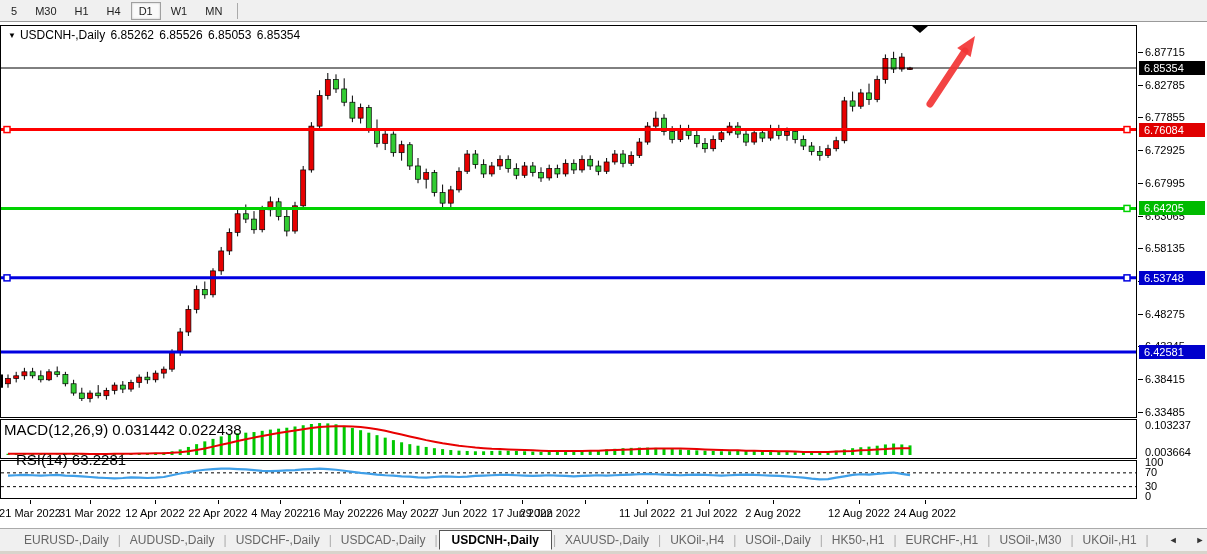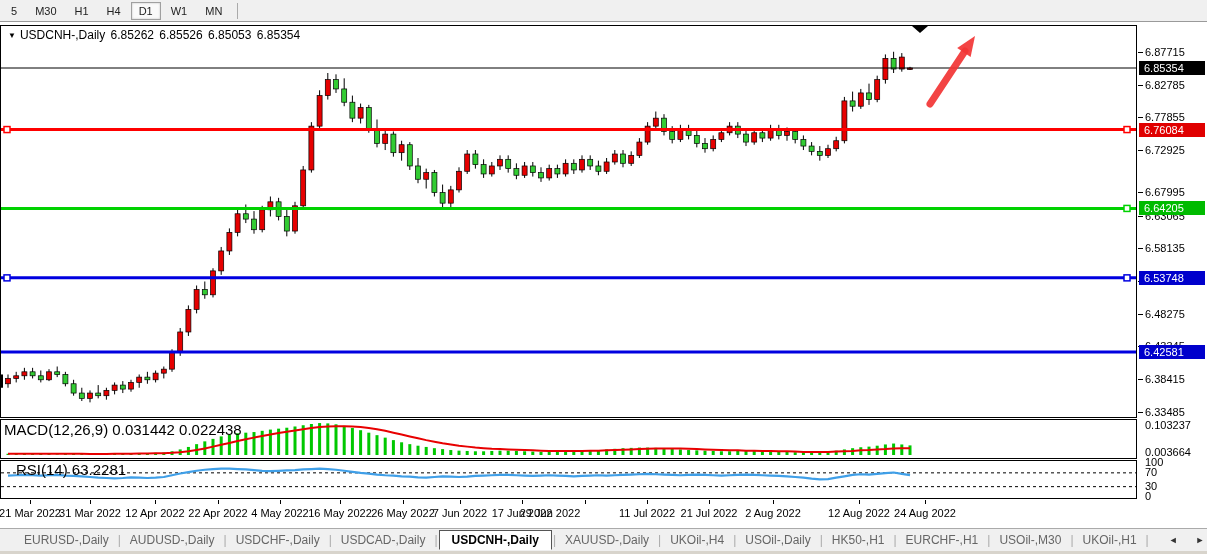--- a/index.html
+++ b/index.html
@@ -419,21 +419,21 @@
         <rect x="859.3" y="28.25" width="3" height="7.75" fill="#00c800"></rect>
         <rect x="867.4999999999999" y="27.630000000000003" width="3" height="8.37" fill="#00c800"></rect>
         <rect x="875.6999999999999" y="26.700000000000003" width="3" height="9.299999999999999" fill="#00c800"></rect>
         <rect x="883.9" y="25.46" width="3" height="10.540000000000001" fill="#00c800"></rect>
         <rect x="892.0999999999999" y="24.53" width="3" height="11.469999999999999" fill="#00c800"></rect>
         <rect x="900.3" y="25.46" width="3" height="10.540000000000001" fill="#00c800"></rect>
         <rect x="908.4999999999999" y="26.39" width="3" height="9.61" fill="#00c800"></rect>
         <polyline points="8,34.76 16.2,34.76 24.4,34.76 32.599999999999994,34.76 40.8,34.76 49,34.76 57.199999999999996,34.76 65.39999999999999,34.76 73.6,34.76 81.8,34.76 90,35.07 98.19999999999999,35.07 106.39999999999999,35.07 114.6,34.76 122.79999999999998,34.76 131,34.76 139.2,34.45 147.39999999999998,34.45 155.6,34.14 163.79999999999998,34.14 172,33.83 180.2,33.21 188.39999999999998,32.28 196.6,31.04 204.79999999999998,29.49 212.99999999999997,27.630000000000003 221.2,25.77 229.39999999999998,23.91 237.59999999999997,22.05 245.79999999999998,20.19 253.99999999999997,18.64 262.2,17.09 270.4,15.54 278.59999999999997,13.990000000000002 286.79999999999995,12.75 295,11.509999999999998 303.2,10.27 311.4,9.030000000000001 319.59999999999997,8.100000000000001 327.79999999999995,7.48 336,7.170000000000002 344.2,7.170000000000002 352.4,7.48 360.59999999999997,8.100000000000001 368.79999999999995,9.030000000000001 376.99999999999994,10.27 385.2,11.82 393.4,13.680000000000003 401.59999999999997,15.54 409.79999999999995,17.400000000000002 417.99999999999994,19.26 426.2,21.119999999999997 434.4,22.67 442.59999999999997,24.22 450.79999999999995,25.46 458.99999999999994,26.700000000000003 467.19999999999993,27.630000000000003 475.4,28.56 483.59999999999997,29.18 491.79999999999995,29.8 499.99999999999994,30.11 508.19999999999993,30.42 516.4,30.73 524.5999999999999,31.04 532.8,31.35 541,31.66 549.1999999999999,31.97 557.4,31.97 565.5999999999999,31.97 573.8,31.97 582,31.97 590.1999999999999,31.66 598.4,31.66 606.5999999999999,31.35 614.8,31.04 623,30.73 631.1999999999999,30.42 639.4,30.11 647.5999999999999,29.8 655.8,29.49 664,29.49 672.1999999999999,29.49 680.4,29.49 688.5999999999999,29.8 696.8,30.11 704.9999999999999,30.42 713.1999999999999,30.73 721.4,31.04 729.5999999999999,31.35 737.8,31.35 745.9999999999999,31.66 754.1999999999999,31.66 762.4,31.97 770.5999999999999,31.97 778.8,32.28 786.9999999999999,32.28 795.1999999999999,32.59 803.4,32.9 811.5999999999999,32.9 819.8,32.9 827.9999999999999,32.9 836.1999999999999,32.59 844.4,32.28 852.5999999999999,31.97 860.8,31.35 868.9999999999999,31.04 877.1999999999999,30.42 885.4,30.11 893.5999999999999,29.49 901.8,29.18 909.9999999999999,29.18" fill="none" stroke="#e80000" stroke-width="2"></polyline>
       </svg>
 
-    <div class="ind-label" style="top:439px;padding-left:12px;">RSI(14) 63.2281</div>
+    <div class="ind-label" style="top:429px;padding-left:12px;">RSI(14) 63.2281</div>
     <svg id="rsi-svg" class="pane" style="top:438px;" width="1137" height="39">
         <rect x="0.5" y="0.5" width="1136" height="38" fill="#fff" stroke="#000"></rect>
         <line x1="1" y1="12.850000000000001" x2="1136" y2="12.850000000000001" stroke="#000" stroke-width="1" stroke-dasharray="3,3"></line>
         <line x1="1" y1="26.65" x2="1136" y2="26.65" stroke="#000" stroke-width="1" stroke-dasharray="3,3"></line>
         <polyline points="8,15.610000000000003 16.2,15.265 24.4,14.920000000000002 32.599999999999994,15.265 40.8,15.610000000000003 49,15.265 57.199999999999996,14.920000000000002 65.39999999999999,15.610000000000003 73.6,15.955000000000002 81.8,16.3 90,16.990000000000002 98.19999999999999,17.68 106.39999999999999,18.025000000000002 114.6,18.37 122.79999999999998,18.025000000000002 131,17.335 139.2,17.68 147.39999999999998,18.025000000000002 155.6,17.68 163.79999999999998,16.990000000000002 172,15.265 180.2,13.540000000000003 188.39999999999998,12.160000000000004 196.6,10.780000000000001 204.79999999999998,9.745000000000001 212.99999999999997,9.055000000000003 221.2,8.71 229.39999999999998,8.71 237.59999999999997,9.055000000000003 245.79999999999998,9.400000000000002 253.99999999999997,10.090000000000003 262.2,10.780000000000001 270.4,11.125000000000004 278.59999999999997,10.780000000000001 286.79999999999995,10.435000000000002 295,10.090000000000003 303.2,9.400000000000002 311.4,9.055000000000003 319.59999999999997,8.71 327.79999999999995,9.055000000000003 336,9.745000000000001 344.2,10.780000000000001 352.4,11.815000000000001 360.59999999999997,12.850000000000001 368.79999999999995,13.540000000000003 376.99999999999994,14.575000000000003 385.2,15.265 393.4,15.610000000000003 401.59999999999997,16.3 409.79999999999995,16.645000000000003 417.99999999999994,17.335 426.2,17.68 434.4,16.990000000000002 442.59999999999997,16.3 450.79999999999995,16.645000000000003 458.99999999999994,16.990000000000002 467.19999999999993,16.645000000000003 475.4,15.955000000000002 483.59999999999997,15.610000000000003 491.79999999999995,15.265 499.99999999999994,14.920000000000002 508.19999999999993,14.920000000000002 516.4,15.265 524.5999999999999,15.610000000000003 532.8,15.955000000000002 541,15.610000000000003 549.1999999999999,15.265 557.4,15.610000000000003 565.5999999999999,15.955000000000002 573.8,16.3 582,15.955000000000002 590.1999999999999,15.610000000000003 598.4,15.265 606.5999999999999,15.610000000000003 614.8,15.265 623,14.920000000000002 631.1999999999999,14.575000000000003 639.4,14.23 647.5999999999999,13.885000000000002 655.8,14.23 664,14.575000000000003 672.1999999999999,14.920000000000002 680.4,15.265 688.5999999999999,14.920000000000002 696.8,14.575000000000003 704.9999999999999,14.920000000000002 713.1999999999999,15.265 721.4,15.610000000000003 729.5999999999999,15.265 737.8,14.920000000000002 745.9999999999999,14.575000000000003 754.1999999999999,14.920000000000002 762.4,15.265 770.5999999999999,15.610000000000003 778.8,15.955000000000002 786.9999999999999,16.3 795.1999999999999,16.990000000000002 803.4,17.68 811.5999999999999,18.715 819.8,19.405 827.9999999999999,19.060000000000002 836.1999999999999,17.68 844.4,16.3 852.5999999999999,14.920000000000002 860.8,14.23 868.9999999999999,14.575000000000003 877.1999999999999,13.885000000000002 885.4,13.195 893.5999999999999,12.505000000000003 901.8,13.885000000000002 909.9999999999999,15.196000000000002" fill="none" stroke="#3f9fe8" stroke-width="2.2" stroke-linejoin="round"></polyline>
       </svg>
 
     <div class="date-axis" id="date-axis">
         <div class="dtick" style="left: 30px;"></div>
         <div class="dlabel" style="left: 30px;">21 Mar 2022</div>
@@ -465,21 +465,21 @@
         <div class="dlabel" style="left: 859px;">12 Aug 2022</div>
         <div class="dtick" style="left: 925px;"></div>
         <div class="dlabel" style="left: 925px;">24 Aug 2022</div>
       </div>
 
     <div class="price-axis" id="price-axis">
         <div class="ptick" style="top: 23.824px;">6.87715<span class="dash"></span></div>
         <div class="ptick" style="top: 56.5598px;">6.82785<span class="dash"></span></div>
         <div class="ptick" style="top: 89.2955px;">6.77855<span class="dash"></span></div>
         <div class="ptick" style="top: 122.031px;">6.72925<span class="dash"></span></div>
-        <div class="ptick" style="top: 154.767px; margin-top: 9px;">6.67995<span class="dash"></span></div>
+        <div class="ptick" style="top: 154.767px;">6.67995<span class="dash"></span></div>
         <div class="ptick" style="top: 187.503px;">6.63065<span class="dash"></span></div>
         <div class="ptick" style="top: 220.238px;">6.58135<span class="dash"></span></div>
         <div class="ptick" style="top: 252.974px;">6.53205<span class="dash"></span></div>
         <div class="ptick" style="top: 285.71px;">6.48275<span class="dash"></span></div>
         <div class="ptick" style="top: 318.446px;">6.43345<span class="dash"></span></div>
         <div class="ptick" style="top: 351.181px;">6.38415<span class="dash"></span></div>
         <div class="ptick" style="top: 383.917px;">6.33485<span class="dash"></span></div>
         <div class="pbox" style="top: 39.0013px; background: rgb(0, 0, 0);">6.85354</div>
         <div class="pbox" style="top: 100.555px; background: rgb(224, 0, 0);">6.76084</div>
         <div class="pbox" style="top: 179.433px; background: rgb(0, 187, 0);">6.64205</div>

